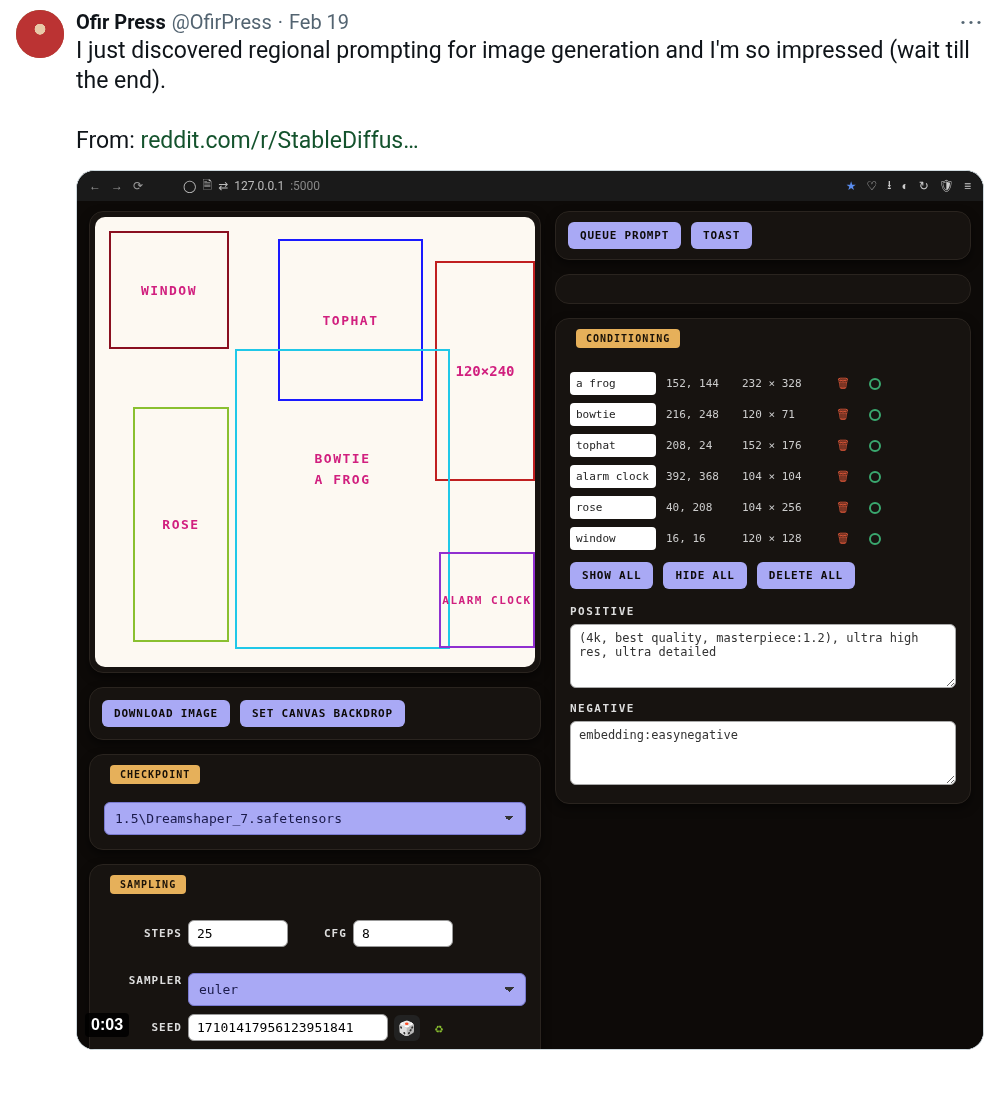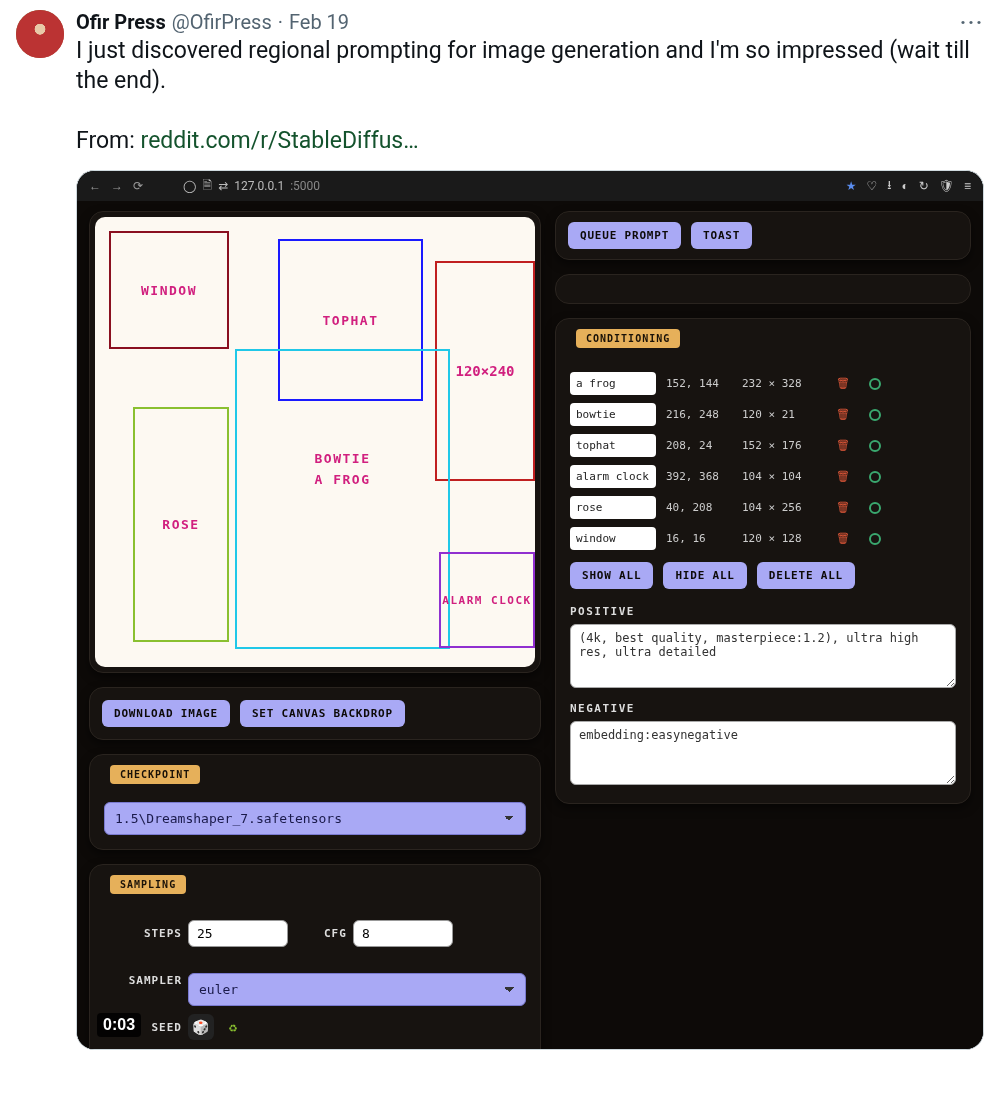--- a/index.html
+++ b/index.html
@@ -41,21 +41,21 @@
   .pbody{padding:8px 14px 14px;}
   .sel{width:100%; background:#a9a9f5; color:#1a1a4a; border:1px solid #7a7ad0; border-radius:6px; padding:8px 10px; font-size:13px; font-family:inherit; appearance:none; -webkit-appearance:none; background-image: linear-gradient(45deg, transparent 50%, #333 50%), linear-gradient(135deg, #333 50%, transparent 50%); background-position: calc(100% - 16px) 13px, calc(100% - 11px) 13px; background-size:5px 5px,5px 5px; background-repeat:no-repeat;}
   .frow{display:flex; align-items:center; gap:6px; margin:8px 0;}
   .flab{color:#ddd; font-size:11px; font-weight:700; letter-spacing:1px; width:78px; text-align:right;}
   .numin{background:#fff; border:1px solid #999; border-radius:6px; padding:5px 8px; font-size:13px; width:100px; font-family:inherit;}
   .seedin{width:200px;}
   .samplersel{flex:1;margin-top:18px;}
   .dice,.recy{width:26px;height:26px;border-radius:6px;display:flex;align-items:center;justify-content:center;font-size:14px;}
   .dice{background:#222;color:#fff;}
   .recy{color:#8ac030;}
-  .timestamp{position:absolute; left:20px; bottom:12px; background:rgba(0,0,0,.85); color:#fff; font-family:-apple-system,Arial,sans-serif; font-size:16px; font-weight:700; padding:3px 6px; border-radius:4px; z-index:5;}
+  .timestamp{position:absolute; left:8px; bottom:12px; background:rgba(0,0,0,.85); color:#fff; font-family:-apple-system,Arial,sans-serif; font-size:16px; font-weight:700; padding:3px 6px; border-radius:4px; z-index:5;}
   
   .toprow{display:flex; gap:10px; padding:10px 12px;}
   .slimpanel{background:#171310; border:1px solid #2a241f; border-radius:14px; height:30px;}
   .cond-table{display:grid; grid-template-columns: 86px 66px 80px 22px 22px; gap:8px 10px; align-items:center; font-size:11px; color:#ccc; margin:6px 0 12px;}
   .cond-name{background:#fff; color:#222; border-radius:4px; padding:5px 6px; font-family:inherit; font-size:11px; border:none; width:100%;}
   .cond-cell{text-align:left; white-space:nowrap;}
   .trash{color:#e85a3a; text-align:center; cursor:pointer;}
   .bull{width:12px;height:12px;border:2px solid #3aa86f;border-radius:50%;justify-self:center; cursor:pointer;}
   .subhead{color:#ddd; font-size:11px; font-weight:700; letter-spacing:1.5px; margin:10px 0 6px;}
   .ta{width:100%; background:#fff; color:#333; border:1px solid #aaa; border-radius:6px; padding:6px 8px; font-family:inherit; font-size:12px; resize:vertical; height:64px;}
@@ -153,20 +153,21 @@
                 <input class="numin" type="number" value="25" style="">
                 <span class="flab" style="width:auto;margin-left:30px;">CFG</span>
                 <input class="numin" type="number" value="8" style="">
               </div>
               <div class="frow">
                 <span class="flab">SAMPLER</span>
                 <select class="sel samplersel"><option>euler</option></select>
               </div>
               <div class="frow">
                 <span class="flab">SEED</span>
+                <input class="numin seedin" value="17101417956123951841" style="">
                 <span class="dice">🎲</span>
                 <span class="recy">♻</span>
               </div>
             </div>
           </div>
         </div>
 
         <div class="rightc">
           <div class="panel toprow">
             <button class="lbtn">QUEUE PROMPT</button>
@@ -179,21 +180,21 @@
               <span class="section-label">CONDITIONING</span>
 
               <div class="cond-table" id="cond-table">
                   <input class="cond-name" value="a frog" style="">
                   <div class="cond-cell">152, 144</div>
                   <div class="cond-cell">232 × 328</div>
                   <div class="trash">🗑</div>
                   <div class="bull"></div>
                   <input class="cond-name" value="bowtie" style="">
                   <div class="cond-cell">216, 248</div>
-                  <div class="cond-cell">120 × 21</div>
+                  <div class="cond-cell">120 × 71</div>
                   <div class="trash">🗑</div>
                   <div class="bull"></div>
                   <input class="cond-name" value="tophat" style="">
                   <div class="cond-cell">208, 24</div>
                   <div class="cond-cell">152 × 176</div>
                   <div class="trash">🗑</div>
                   <div class="bull"></div>
                   <input class="cond-name" value="alarm clock" style="">
                   <div class="cond-cell">392, 368</div>
                   <div class="cond-cell">104 × 104</div>

